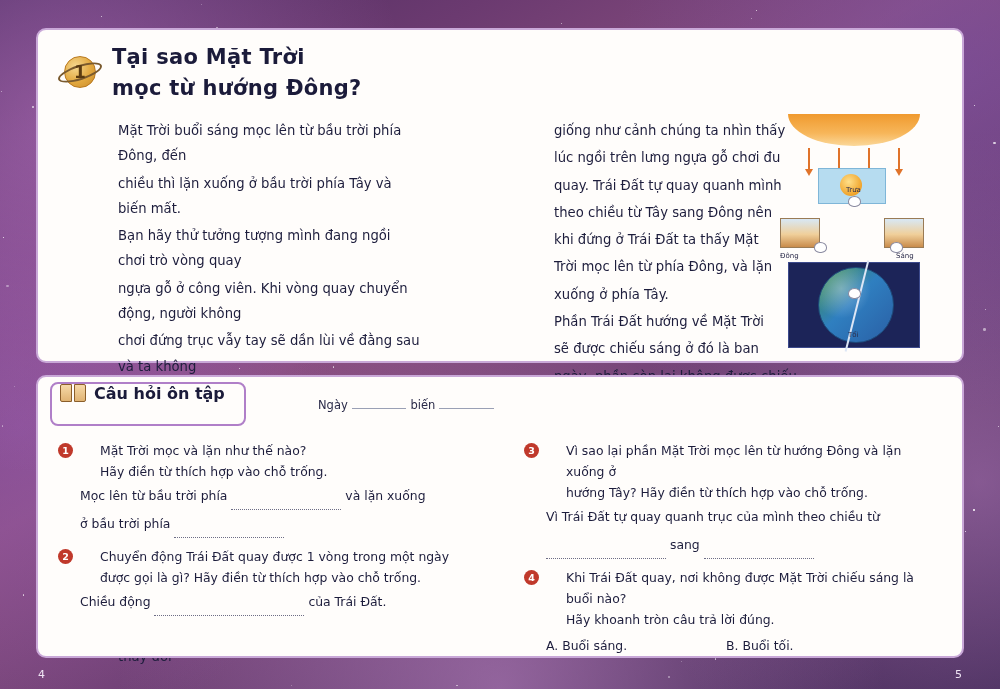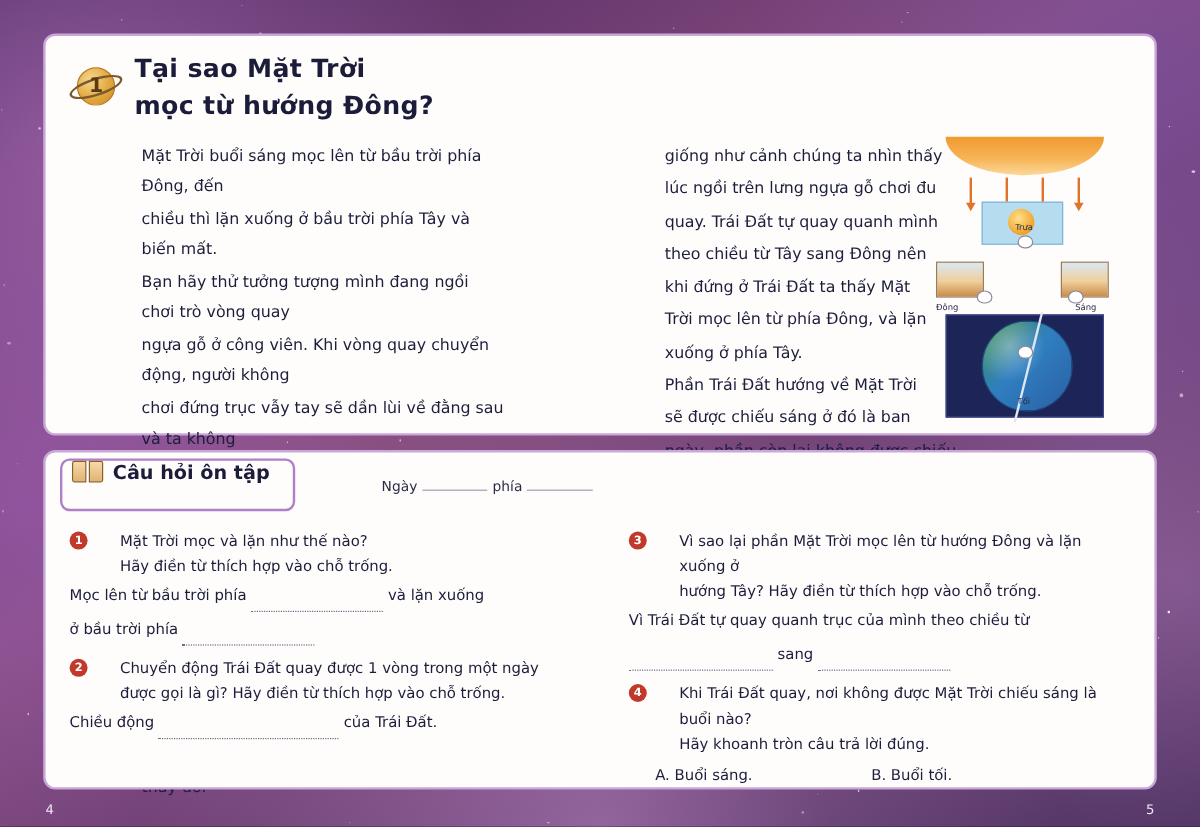--- a/index.html
+++ b/index.html
@@ -155,21 +155,21 @@
   .q-item { margin-bottom: 8px; }
   .q-head { display: flex; align-items: flex-start; }
   .q-num {
     flex: none; width: 15px; height: 15px; border-radius: 50%;
     background: #c0392b; color: #fff; font-size: 9.5px; font-weight: 700;
     display: flex; align-items: center; justify-content: center;
     margin-right: 7px; margin-top: 3px;
   }
   .q-text { font-size: 12.4px; line-height: 21px; color: #1d1d3c; margin-left: 20px; }
   .q-blank {
-    font-size: 12.4px; line-height: 28px; color: #1d1d3c; 
+    font-size: 12.4px; line-height: 28px; color: #1d1d3c; margin-left: 22px;
   }
   .dots { display: inline-block; border-bottom: 1px dotted #6d6d85; vertical-align: bottom; height: 13px; }
   .answers { margin-left: 22px; display: flex; font-size: 12.4px; color: #1d1d3c; margin-top: 8px; }
   .answers .a { width: 180px; }
 
   
   .pg-num {
     position: absolute; bottom: 8px; font-size: 11px; color: #efe4f4;
   }
   #pg-left { left: 38px; }
@@ -451,21 +451,21 @@
     <div class="book-icon">
       <div class="pg l"></div>
       <div class="pg r"></div>
     </div>
     <div class="ttl">Câu hỏi ôn tập</div>
   </div>
 
   <div id="date-line">
     <span>Ngày</span>
     <span class="dash"></span>
-    <span>phía</span>
+    <span>biến</span>
     <span class="dash"></span>
   </div>
 
   <div class="q-col" id="qcol-left">
       <div class="q-item">
         <div class="q-head">
           <div class="q-num">1</div>
           <div class="q-text">
             <div>Mặt Trời mọc và lặn như thế nào?</div>
             <div>Hãy điền từ thích hợp vào chỗ trống.</div>

